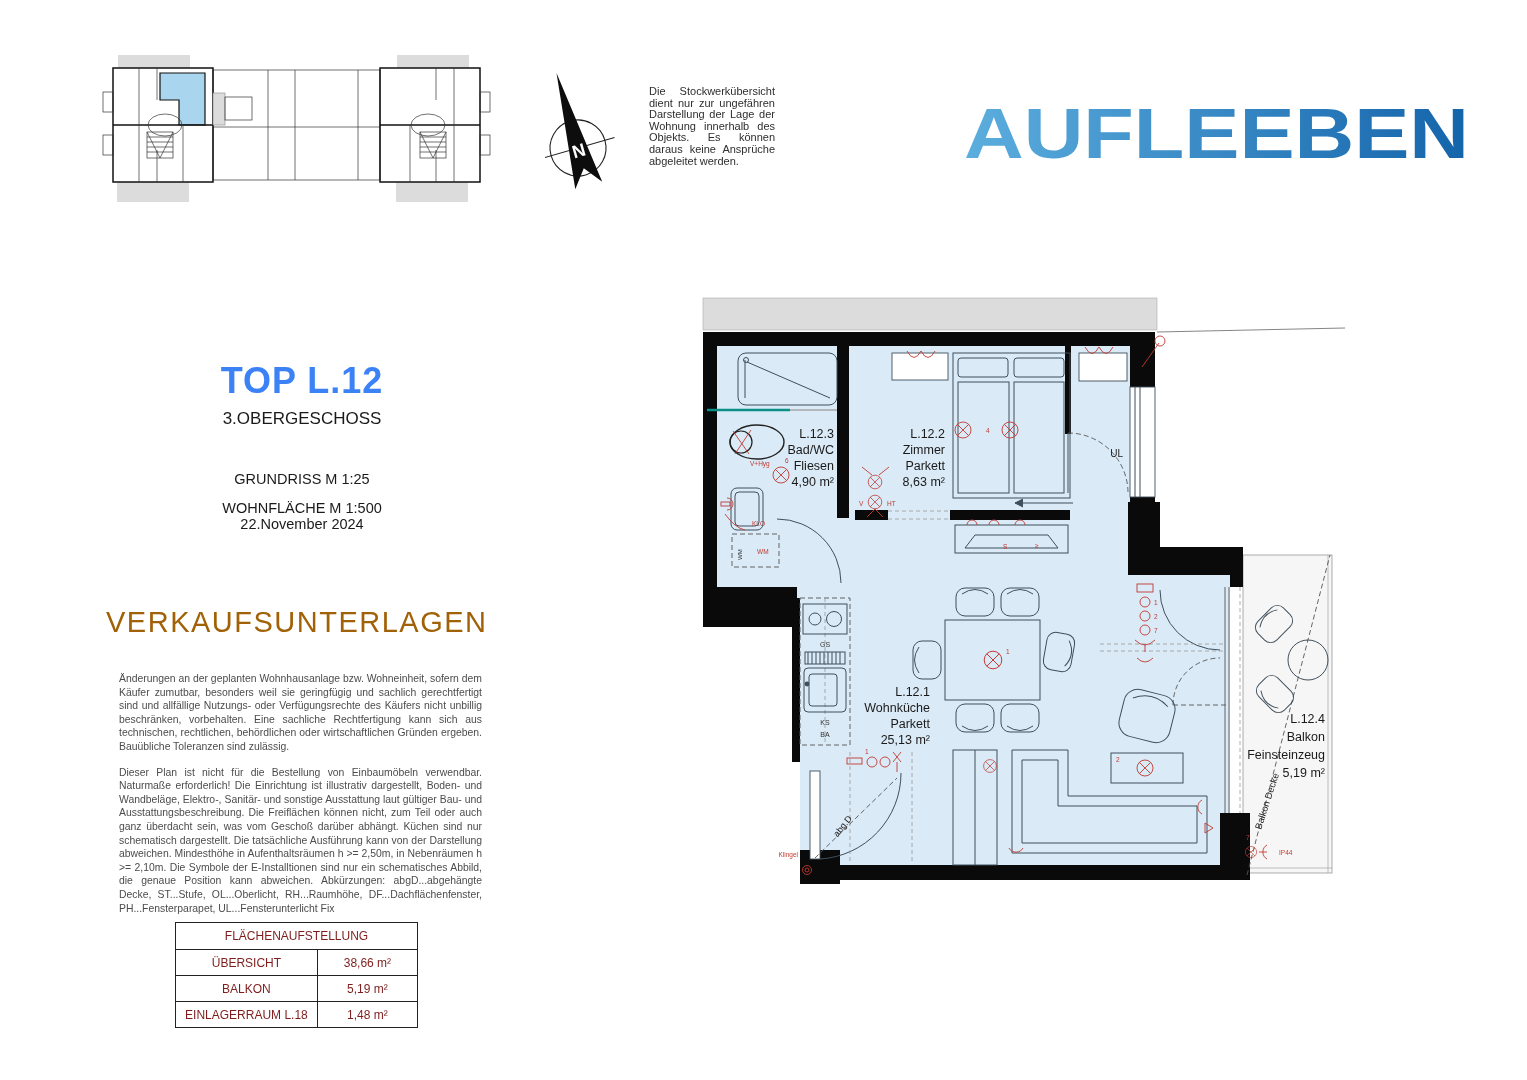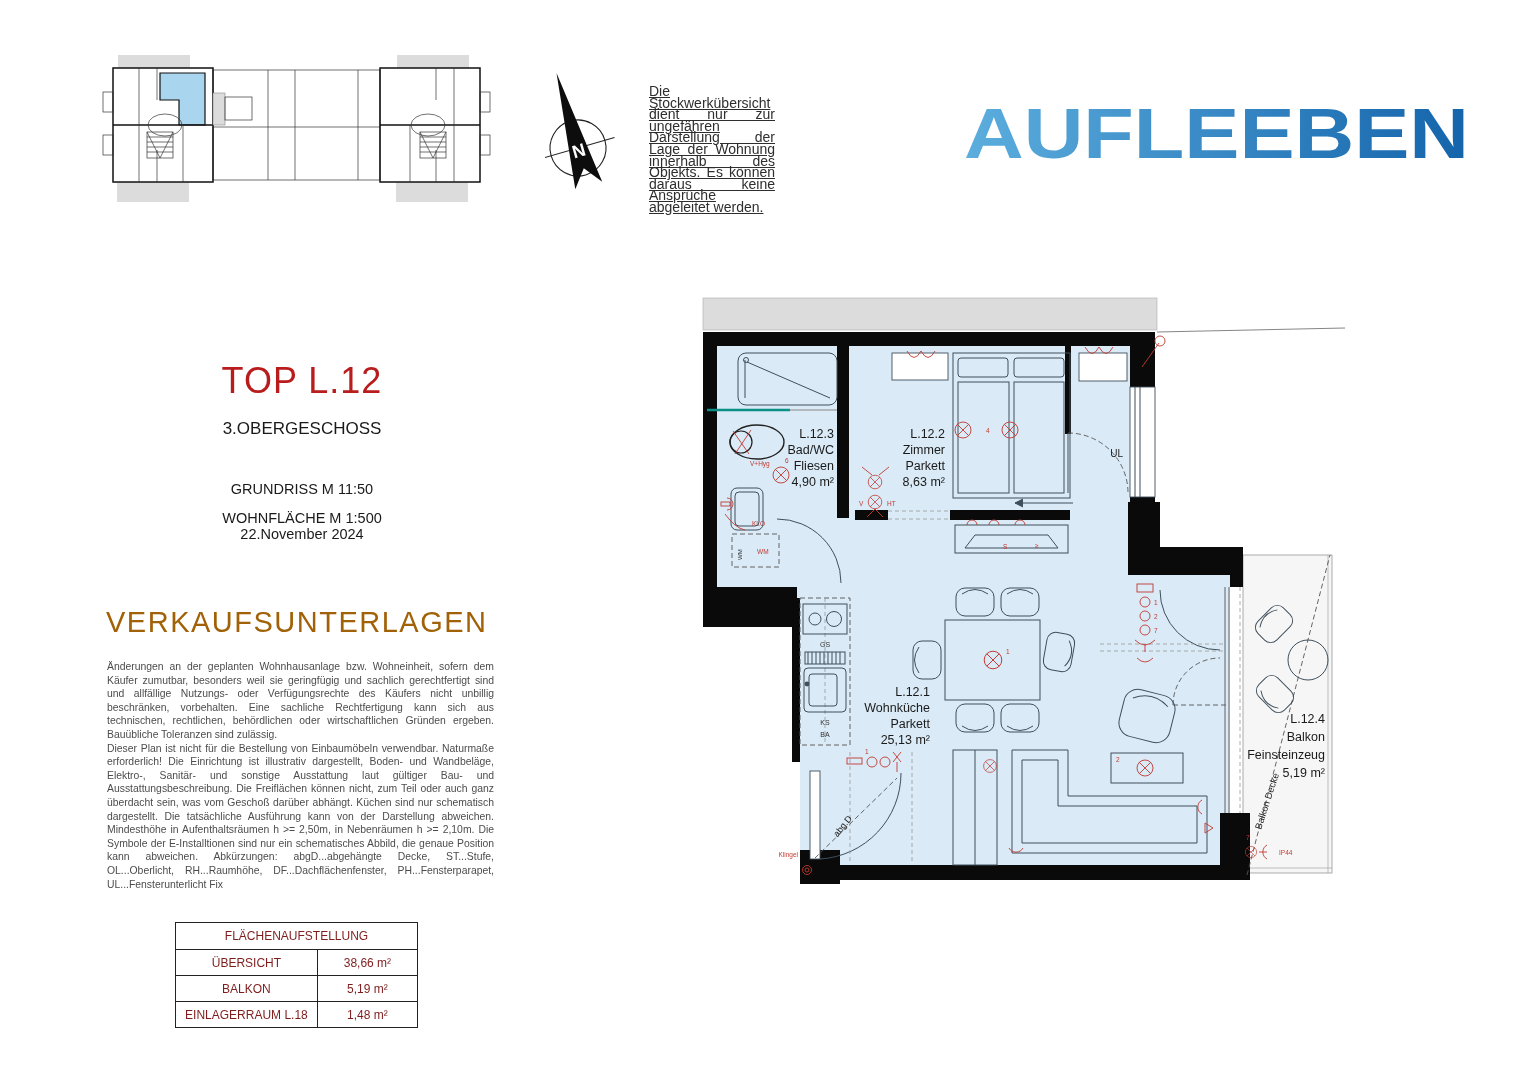--- a/index.html
+++ b/index.html
@@ -1,33 +1,33 @@
 <!DOCTYPE html>
 <html style="--floor_blue: #daeaf6; --overview_highlight: #a9d6ee; --wall_black: #0a0a0a; --furniture_line: #3f4f5c; --symbol_red: #c23a32; --shower_glass_teal: #0b8f86; --neighbor_gray: #dcdcdc; --balcony_floor: #f6f6f6; --logo_blue_light: #5caede; --logo_blue_dark: #1464ab;"><head>
 <meta charset="utf-8">
 <style>
   html,body{margin:0;padding:0;background:#fff;}
   body{width:1527px;height:1080px;position:relative;overflow:hidden;
        font-family:"Liberation Sans",sans-serif;color:#1a1a1a;}
   .abs{position:absolute;}
   
-  .disclaimer{left:649px;top:86px;width:126px;font-size:14px;line-height:11.6px;
-              text-align:justify;color:#2e2e2e;text-decoration:underline;}
+  .disclaimer{left:649px;top:86px;width:126px;font-size:11px;line-height:11.6px;
+              text-align:justify;color:#2e2e2e;}
   
   .titleblock{left:158px;top:360px;width:288px;text-align:center;}
-  .tb-unit{font-size:36px;letter-spacing:1px;color:#b91c1c;}
-  .tb-floor{font-size:17px;margin-top:17px;}
+  .tb-unit{font-size:36px;letter-spacing:1px;color:#3b82f6;font-weight:bold;}
+  .tb-floor{font-size:17px;margin-top:7px;}
   .tb-scale1{font-size:14.5px;margin-top:42px;}
   .tb-scale2{font-size:14.5px;margin-top:13px;}
   .tb-date{font-size:14.5px;}
   
   .sales-head{left:106px;top:606px;font-size:29px;letter-spacing:1.5px;color:#a16207;}
   .sales-body{left:107px;top:660px;width:387px;font-size:10.4px;line-height:13.6px;
               text-align:justify;color:#4c4c4c;}
-  .sales-body p{margin:0;}
+  .sales-body p{margin:12px;}
   
   .areatable{left:175px;top:922px;width:243px;border-collapse:collapse;font-size:12px;color:#7f1d1d;}
   .areatable td{border:1px solid #222;text-align:center;padding:0;}
   .areatable .hrow td{height:26px;}
   .areatable .drow td{height:25px;}
   .areatable .c1{width:142px;}
   .areatable .c2{width:101px;}
   
   svg text{font-family:"Liberation Sans",sans-serif;}
   .wall{fill:var(--wall_black);}
@@ -127,21 +127,21 @@
       <stop id="lg-stop1" offset="0"></stop>
       <stop id="lg-stop2" offset="1"></stop>
     </linearGradient>
   </defs>
   <text x="2" y="64" font-size="70" font-weight="bold" fill="url(#lg)" textLength="505" lengthAdjust="spacingAndGlyphs">AUFLEEBEN</text>
 </svg>
 
 <div class="abs titleblock">
   <div class="tb-unit">TOP L.12</div>
   <div class="tb-floor">3.OBERGESCHOSS</div>
-  <div class="tb-scale1">GRUNDRISS M 11:50</div>
+  <div class="tb-scale1">GRUNDRISS M 1:25</div>
   <div class="tb-scale2">WOHNFLÄCHE  M 1:500</div>
   <div class="tb-date">22.November 2024</div>
 </div>
 
 <div class="abs sales-head">VERKAUFSUNTERLAGEN</div>
 <div class="abs sales-body">
   <p>Änderungen an der geplanten Wohnhausanlage bzw. Wohneinheit, sofern dem Käufer zumutbar, besonders weil sie geringfügig und sachlich gerechtfertigt sind und allfällige Nutzungs- oder Verfügungsrechte des Käufers nicht unbillig beschränken, vorbehalten. Eine sachliche Rechtfertigung kann sich aus technischen, rechtlichen, behördlichen oder wirtschaftlichen Gründen ergeben. Bauübliche Toleranzen sind zulässig.</p>
   <p>Dieser Plan ist nicht für die Bestellung von Einbaumöbeln verwendbar. Naturmaße erforderlich! Die Einrichtung ist illustrativ dargestellt, Boden- und Wandbeläge, Elektro-, Sanitär- und sonstige Ausstattung laut gültiger Bau- und Ausstattungsbeschreibung. Die Freiflächen können nicht, zum Teil oder auch ganz überdacht sein, was vom Geschoß darüber abhängt. Küchen sind nur schematisch dargestellt. Die tatsächliche Ausführung kann von der Darstellung abweichen. Mindesthöhe in Aufenthaltsräumen h &gt;= 2,50m, in Nebenräumen h &gt;= 2,10m. Die Symbole der E-Installtionen sind nur ein schematisches Abbild, die genaue Position kann abweichen. Abkürzungen: abgD...abgehängte Decke, ST...Stufe, OL...Oberlicht, RH...Raumhöhe, DF...Dachflächenfenster, PH...Fensterparapet, UL...Fensterunterlicht Fix</p>
 </div>
 

